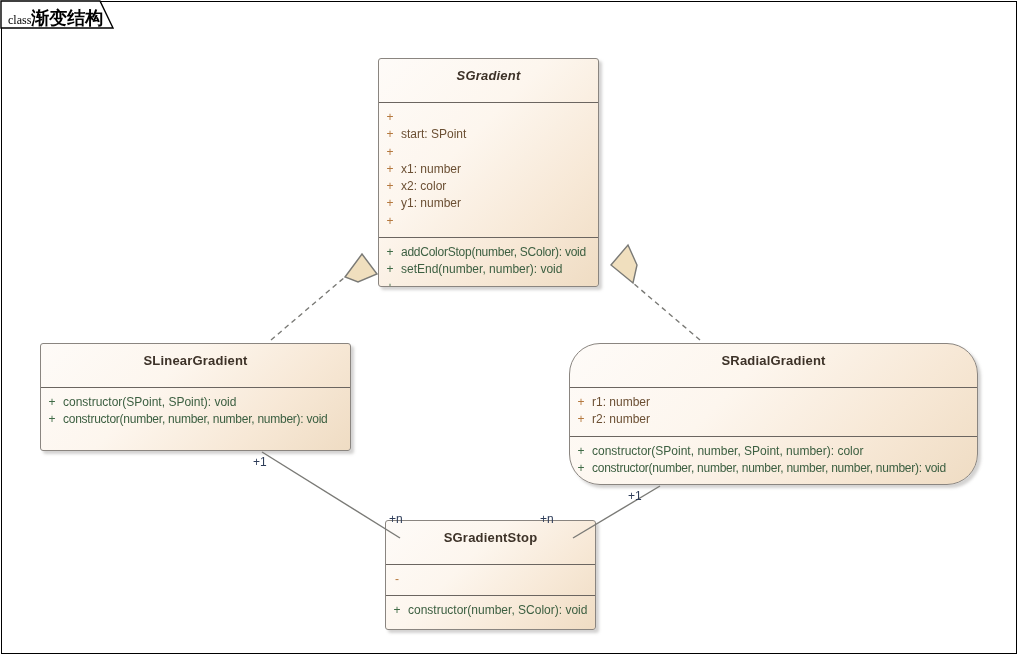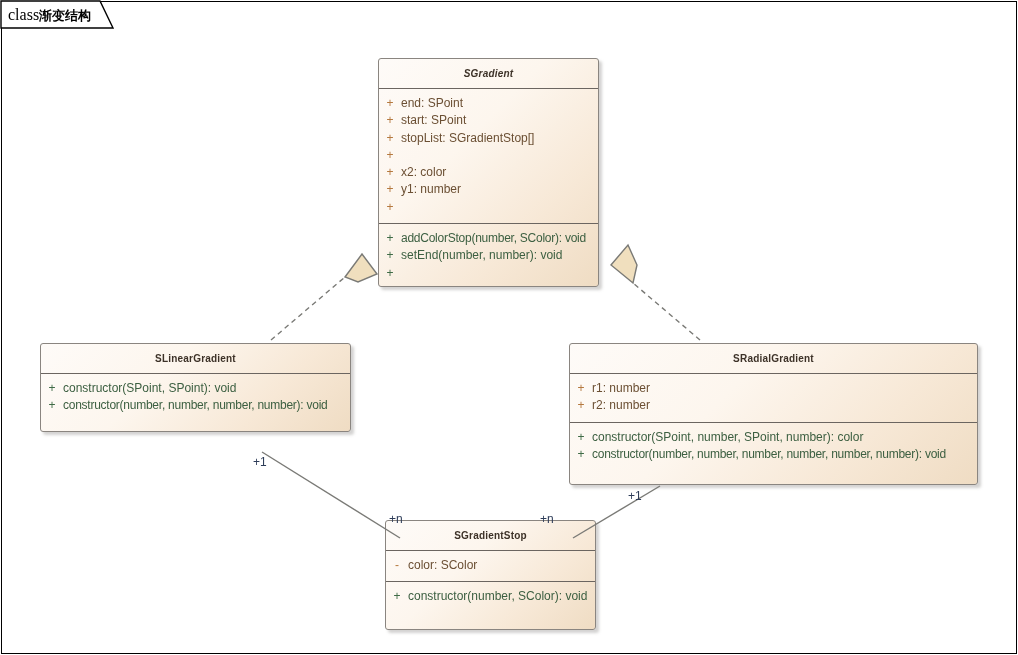--- a/index.html
+++ b/index.html
@@ -41,44 +41,44 @@
     position: absolute;
     left: 8px;
     top: 6px;
     font-size: 12px;
     color: #000000;
     white-space: nowrap;
     letter-spacing: 0px;
   }
   .tab-label .kw {
     font-family: "Liberation Serif", "DejaVu Serif", serif;
-    font-size: 16px;
+    font-size: 12px;
   }
   .tab-label .cn {
     font-family: Liberation Mono, monospace;
     font-weight: bold;
-    font-size: 13px;
+    font-size: 18px;
   }
 
   
   .umlclass {
     position: absolute;
     box-sizing: border-box;
     border: 1px solid #8a8580;
     border-radius: 3px;
     background: linear-gradient(135deg, #fefbf8 0%, #fdf6ee 38%, #f7e8d6 72%, #efdcc3 100%);
     box-shadow: 3px 3px 3px rgba(140,138,135,0.38);
     overflow: hidden;
   }
   .cls-title {
     text-align: center;
-    font-size: 10px;
+    font-size: 13px;
     font-weight: bold;
     color: #3d3228;
-    padding: 9px 6px 9px 6px;
+    padding: 9px 6px 19px 6px;
     border-bottom: 1px solid #6b6560;
     letter-spacing: 0.2px;
   }
   .cls-title.abstract {
     font-style: italic;
   }
   .compartment {
     padding: 6px 0 7px 0;
     border-bottom: 1px solid #6b6560;
   }
@@ -144,32 +144,31 @@
       <span class="kw">class</span><span class="cn">渐变结构</span>
     </div>
   </div>
 
   <div class="umlclass" style="left:378px; top:58px; width:221px; height:229px;">
     <div class="cls-title abstract">SGradient</div>
 
     <div class="compartment">
       <div class="member attr">
         <span class="vis">+</span>
-        <span class="mtext">end: SPoint</span>
       </div>
       <div class="member attr">
         <span class="vis">+</span>
         <span class="mtext">start: SPoint</span>
       </div>
       <div class="member attr">
         <span class="vis">+</span>
-        <span class="mtext">stopList: SGradientStop[]</span>
-      </div>
-      <div class="member attr">
-        <span class="vis">+</span>
+      </div>
+      <div class="member attr">
+        <span class="vis">+</span>
+        <span class="mtext">x1: number</span>
       </div>
       <div class="member attr">
         <span class="vis">+</span>
         <span class="mtext">x2: color</span>
       </div>
       <div class="member attr">
         <span class="vis">+</span>
         <span class="mtext">y1: number</span>
       </div>
       <div class="member attr">
@@ -185,36 +184,36 @@
       <div class="member oper">
         <span class="vis">+</span>
         <span class="mtext">setEnd(number, number): void</span>
       </div>
       <div class="member oper">
         <span class="vis">+</span>
       </div>
     </div>
   </div>
 
-  <div class="umlclass" style="left:40px; top:343px; width:311px; height:89px;">
+  <div class="umlclass" style="left:40px; top:343px; width:311px; height:108px;">
     <div class="cls-title">SLinearGradient</div>
 
     <div class="compartment last pad-bottom">
       <div class="member oper">
         <span class="vis">+</span>
         <span class="mtext">constructor(SPoint, SPoint): void</span>
       </div>
       <div class="member oper">
         <span class="vis">+</span>
         <span class="mtext squeeze">constructor(number, number, number, number): void</span>
       </div>
     </div>
   </div>
 
-  <div class="umlclass" style="left:569px; top:343px; width:409px; height:142px;">
+  <div class="umlclass" style="left:569px; top:343px; width:409px; height:142px;border-radius:31px;">
     <div class="cls-title">SRadialGradient</div>
 
     <div class="compartment">
       <div class="member attr">
         <span class="vis">+</span>
         <span class="mtext">r1: number</span>
       </div>
       <div class="member attr">
         <span class="vis">+</span>
         <span class="mtext">r2: number</span>
@@ -232,21 +231,20 @@
       </div>
     </div>
   </div>
 
   <div class="umlclass" style="left:385px; top:520px; width:211px; height:110px;">
     <div class="cls-title">SGradientStop</div>
 
     <div class="compartment">
       <div class="member attr">
         <span class="vis">-</span>
-        <span class="mtext">color: SColor</span>
       </div>
     </div>
 
     <div class="compartment last">
       <div class="member oper">
         <span class="vis">+</span>
         <span class="mtext">constructor(number, SColor): void</span>
       </div>
     </div>
   </div>

